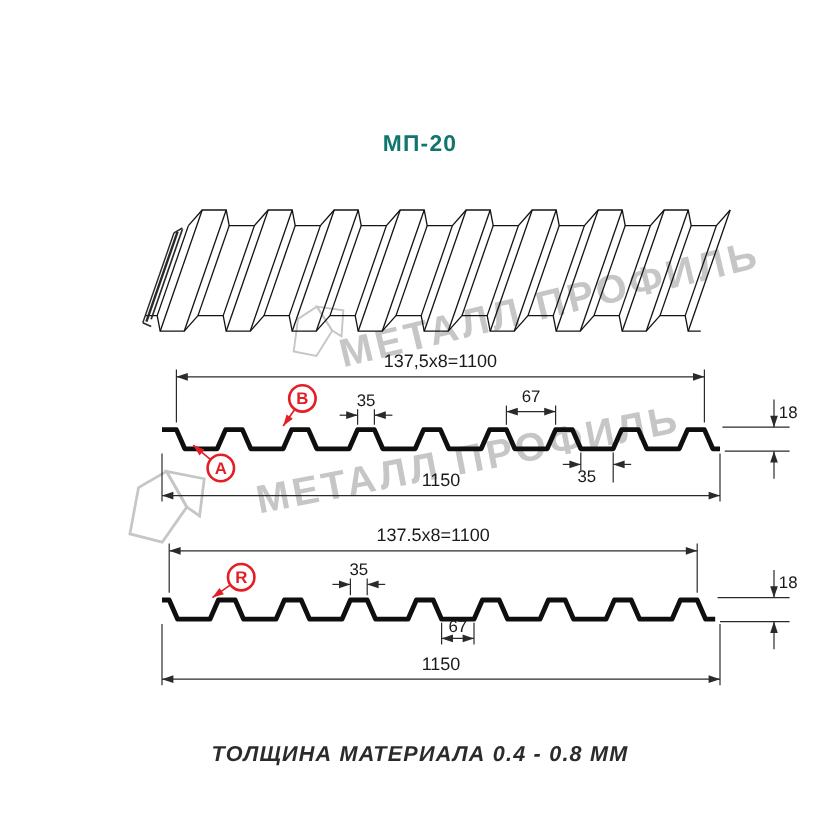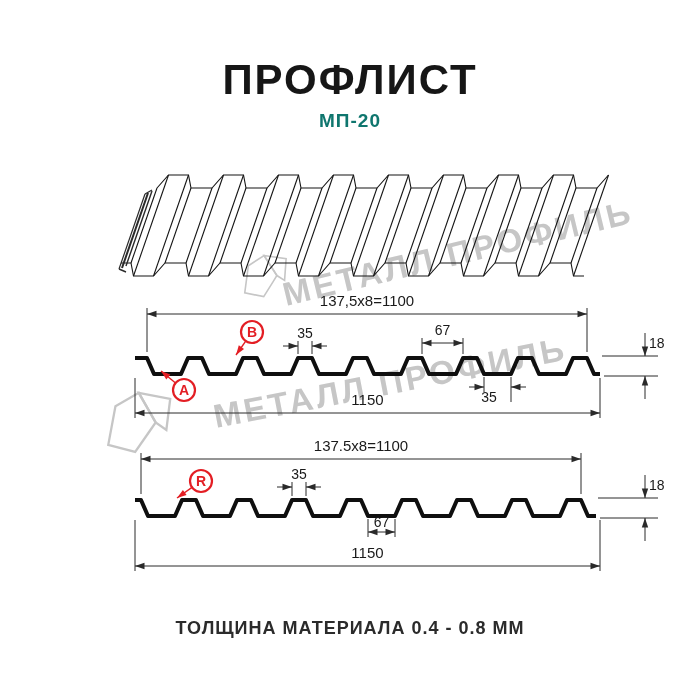--- a/index.html
+++ b/index.html
@@ -4,21 +4,21 @@
 <style>
   html,body{margin:0;padding:0;background:#ffffff;}
   #stage{position:relative;width:700px;height:700px;background:#ffffff;overflow:hidden;
          font-family:"Liberation Sans",sans-serif;}
   #cad{position:absolute;left:0;top:0;}
   .title{position:absolute;left:0;top:56px;width:700px;text-align:center;
          font-size:42px;font-weight:700;letter-spacing:2px;color:#161616;}
   .subtitle{position:absolute;left:0;top:110px;width:700px;text-align:center;
          font-size:19px;font-weight:700;letter-spacing:1px;color:#0f766e;}
   .footer{position:absolute;left:0;top:618px;width:700px;text-align:center;
-         font-size:18px;font-weight:700;letter-spacing:1px;color:#2b2b2b;}
+         font-size:18px;font-weight:700;letter-spacing:1px;color:#2b2b2b;font-style:italic;}
 </style>
 </head>
 <body>
 
 <div id="stage">
   <svg id="cad" width="700" height="700" viewBox="0 0 700 700">
       <g>
         <g transform="translate(236 262) rotate(-13) scale(0.8)">
           <polygon points="2,40 14,8 36,0 46,28 40,34 24,50" fill="none" stroke="#c6c6c6" stroke-width="2"></polygon>
           <polygon points="36,0 62,10 54,36 46,28" fill="none" stroke="#c6c6c6" stroke-width="2"></polygon>
@@ -162,16 +162,15 @@
         <path d="M0 0 L-9.5 -3.2 L-9.5 3.2 Z" fill="#2a2a2a" transform="translate(600 566) rotate(0)"></path>
         <text x="367.5" y="558" fill="#1a1a1a" font-size="15" text-anchor="middle" font-family="&quot;Liberation Sans&quot;,sans-serif">1150</text>
         <g>
           <line x1="192.02373070788178" y1="487.35819074858375" x2="177" y2="498" stroke="#e31e24" stroke-width="1.4"></line>
           <path d="M0 0 L-9.5 -3.2 L-9.5 3.2 Z" fill="#e31e24" transform="translate(177 498) rotate(144.68878656036682)"></path>
           <circle cx="201" cy="481" r="11" fill="none" stroke="#e31e24" stroke-width="2.2"></circle>
           <text x="201" y="486" fill="#e31e24" font-size="14" text-anchor="middle" font-family="&quot;Liberation Sans&quot;,sans-serif" font-weight="700">R</text>
         </g>
       </g>
     </svg>
-  <div class="title">ПРОФЛИСТ</div>
   <div class="subtitle">МП-20</div>
   <div class="footer">ТОЛЩИНА МАТЕРИАЛА 0.4 - 0.8 ММ</div>
 </div>
 
 </body></html>

